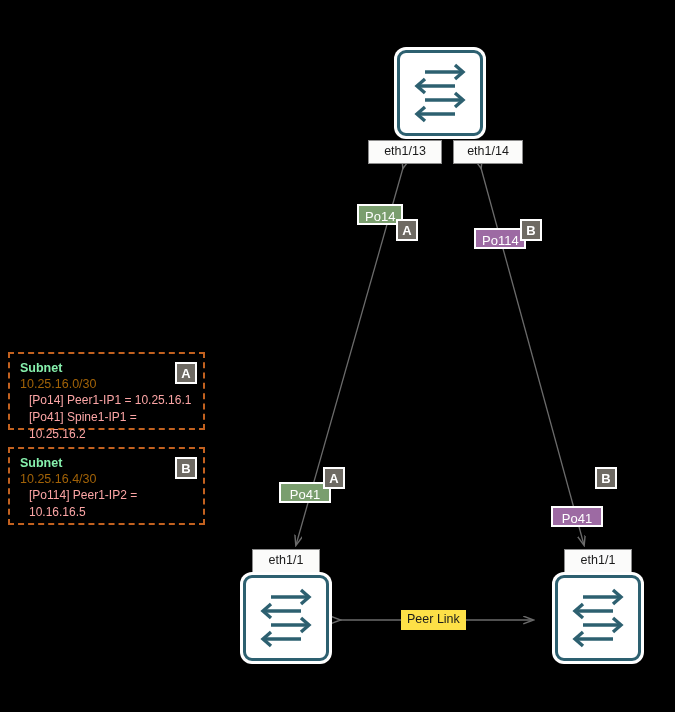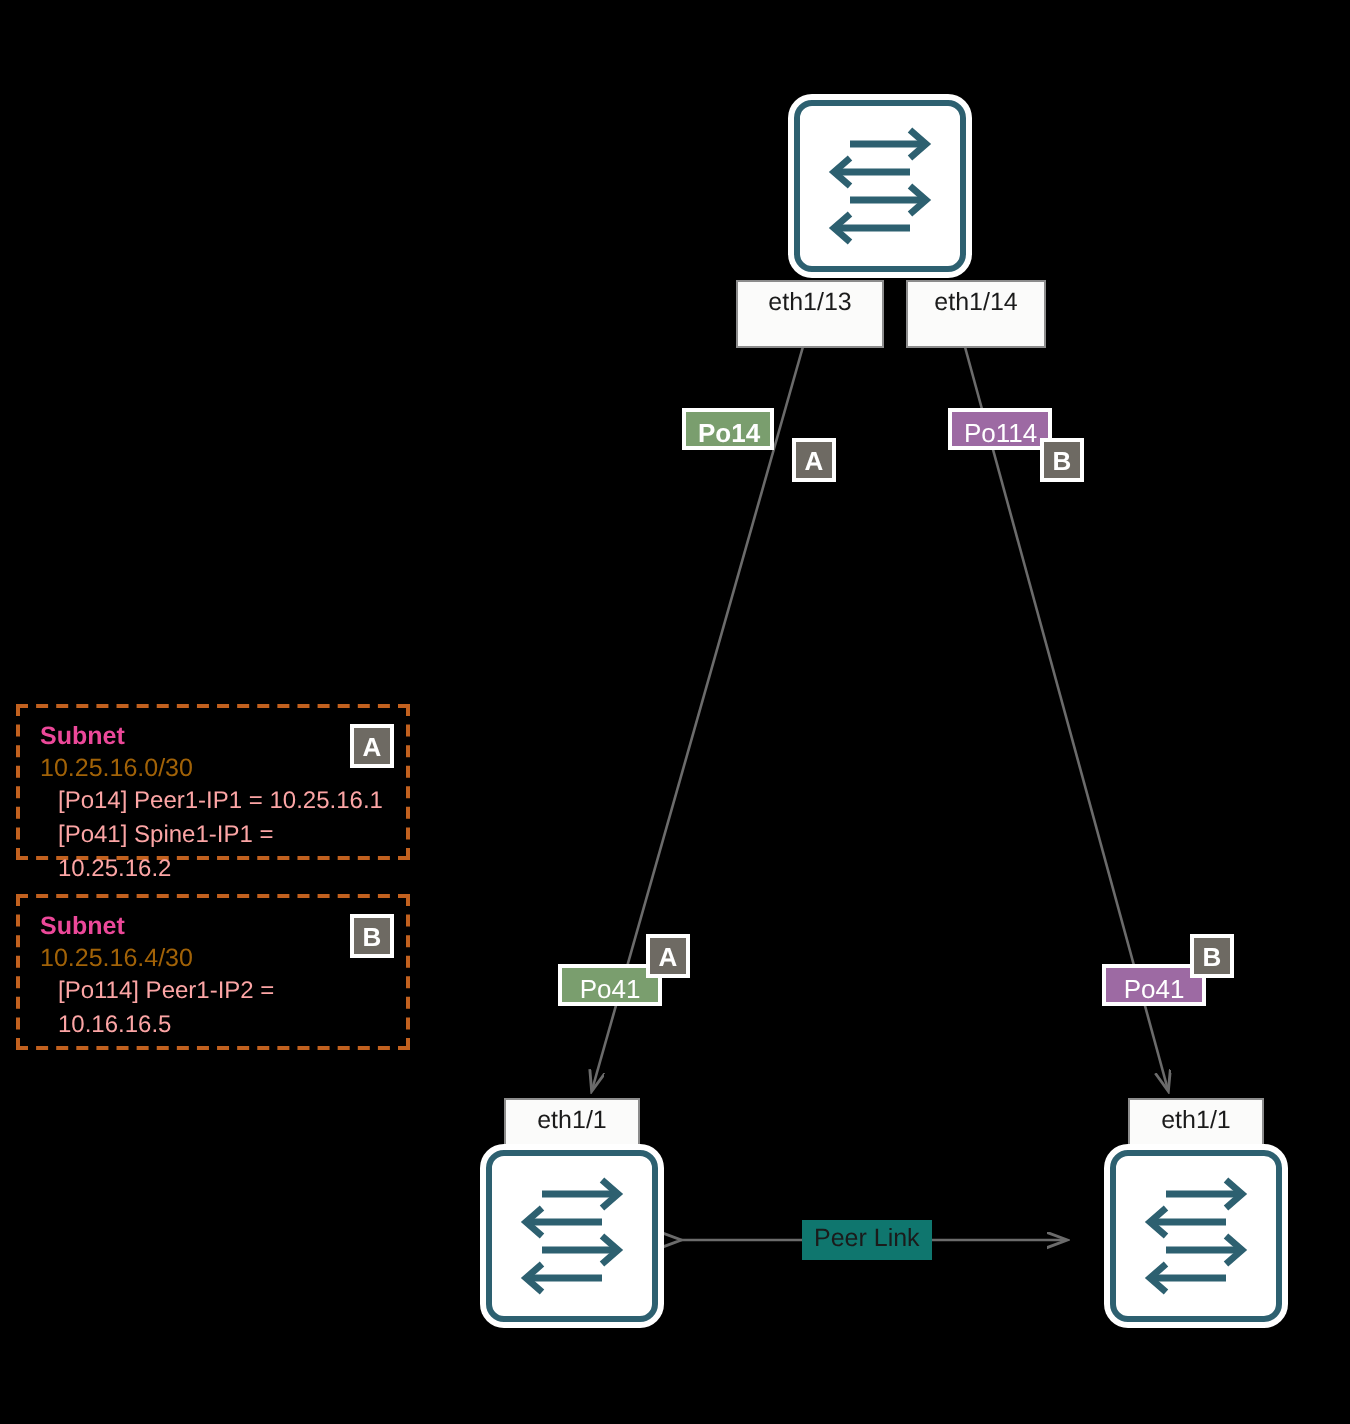--- a/index.html
+++ b/index.html
@@ -33,21 +33,21 @@
     border: 3px solid #2d6070;
     border-radius: 9px;
     box-sizing: border-box;
     box-shadow: 0 0 0 3px #ffffff;
   }
   .switch svg { display: block; }
 
   
   .port {
     position: absolute;
-    height: 34px;
+    height: 24px;
     line-height: 20px;
     background: #fbfbfa;
     border: 1px solid #8c8c8c;
     box-sizing: border-box;
     color: #1b1b1b;
     font-size: 12.5px;
     text-align: center;
     white-space: nowrap;
   }
 
@@ -58,21 +58,21 @@
     line-height: 21px;
     box-sizing: border-box;
     color: #ffffff;
     font-size: 13px;
     text-align: center;
     white-space: nowrap;
     border: 2px solid #ffffff;
     padding: 0 6px;
   }
   .po.green  { background: #7a9e6e; }
-  .po.purple { background: #9d6aa3; }
+  .po.purple { background: #9d6aa3; margin-top: 24px; }
 
   
   .marker {
     position: absolute;
     width: 22px;
     height: 22px;
     line-height: 19px;
     box-sizing: border-box;
     background: #6e6a63;
     border: 2px solid #ffffff;
@@ -80,38 +80,38 @@
     font-size: 13px;
     font-weight: bold;
     text-align: center;
   }
 
   
   .peerlink-label {
     position: absolute;
     height: 20px;
     line-height: 19px;
-    background: #0f766e;
+    background: #fde047;
     color: #1b1b1b;
     font-size: 12.5px;
     text-align: center;
     white-space: nowrap;
     padding: 0 6px;
   }
 
   
   .subnet {
     position: absolute;
     box-sizing: border-box;
     border: 2px dashed #c2611f;
     background: transparent;
     padding: 7px 10px 8px 10px;
   }
   .subnet-title {
-    color: #ec4899;
+    color: #86efac;
     font-size: 12.5px;
     font-weight: bold;
     line-height: 15px;
   }
   .subnet-cidr {
     color: #a16207;
     font-size: 12.5px;
     line-height: 16px;
   }
   .subnet-detail {
@@ -157,21 +157,21 @@
         <polyline points="55,40 63,47 55,54" stroke-width="3.4"></polyline>
         <line x1="18" y1="61" x2="55" y2="61"></line>
         <polyline points="25,54 17,61 25,68" stroke-width="3.4"></polyline>
       </g>
     </svg>
   </div>
 
   <div class="port" style="left:368px; top:140px; width:74px;">eth1/13</div>
   <div class="port" style="left:441px; top:140px; width:70px;margin-left:12px;">eth1/14</div>
 
-  <div class="po green" style="left:341px; top:204px; width:46px;font-weight:bold;">Po14</div>
+  <div class="po green" style="left:357px; top:204px; width:46px;">Po14</div>
   <div class="marker" style="left:396px; top:219px;">A</div>
 
   <div class="po purple" style="left:474px; top:204px; width:52px;">Po114</div>
   <div class="marker" style="left:520px; top:219px;">B</div>
 
   <div class="po green" style="left:279px; top:482px; width:52px;">Po41</div>
   <div class="marker" style="left:323px; top:467px;">A</div>
 
   <div class="po purple" style="left:551px; top:482px; width:52px;">Po41</div>
   <div class="marker" style="left:595px; top:467px;">B</div>

